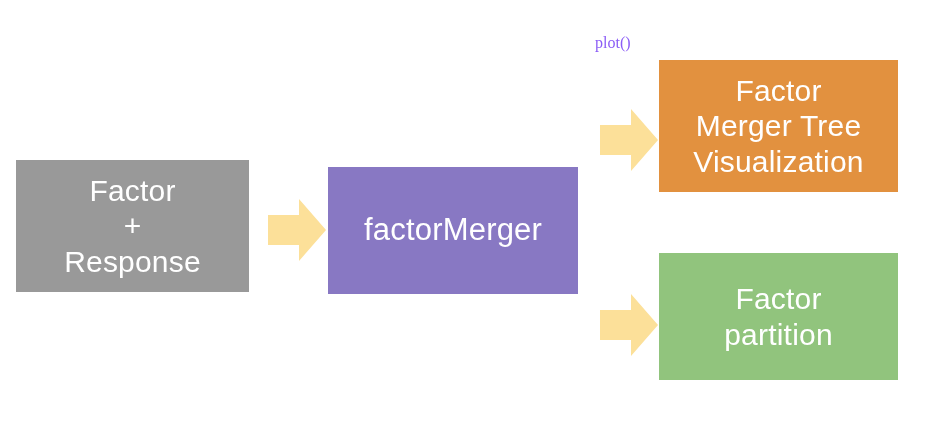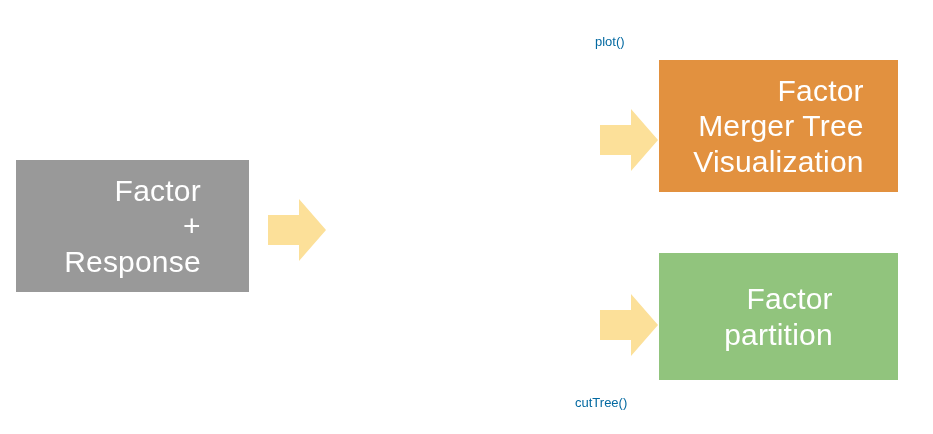--- a/index.html
+++ b/index.html
@@ -16,21 +16,21 @@
     width: 933px;
     height: 434px;
     background: #ffffff;
     overflow: hidden;
   }
   .box {
     position: absolute;
     display: flex;
     align-items: center;
     justify-content: center;
-    text-align: right;
+    text-align: center;
     color: #ffffff;
     font-family: "Liberation Sans", sans-serif;
     font-weight: 400;
     line-height: 1.18;
     letter-spacing: 0.2px;
     box-sizing: border-box;
     padding: 2px 18px;
     white-space: pre-line;
   }
   #box-factor-response {
@@ -60,23 +60,23 @@
   #box-factor-partition {
     left: 659px;
     top: 253px;
     width: 239px;
     height: 127px;
     background: #91c47d;
     font-size: 30px;
   }
   .code-label {
     position: absolute;
-    font-family: Liberation Sans, sans-serif;
-    font-size: 13px;
-    color: #0369a1;
+    font-family: Liberation Serif, serif;
+    font-size: 16px;
+    color: #8b5cf6;
     white-space: nowrap;
   }
   #label-mergefactors {
     left: 212px;
     top: 118px;
   }
   #label-plot {
     left: 595px;
     top: 34px;
   }
@@ -116,20 +116,21 @@
 +
 Response</div>
 
   <div class="arrow" id="arrow-to-factormerger">
     <svg viewBox="0 0 58 62" preserveAspectRatio="none" aria-hidden="true">
       <polygon points="0,16 31,16 31,0 58,31 31,62 31,46 0,46" fill="#fce099"></polygon>
     </svg>
   </div>
 
 
+  <div class="box" id="box-factormerger">factorMerger</div>
 
   <div class="code-label" id="label-plot">plot()</div>
 
   <div class="arrow" id="arrow-to-visualization">
     <svg viewBox="0 0 58 62" preserveAspectRatio="none" aria-hidden="true">
       <polygon points="0,16 31,16 31,0 58,31 31,62 31,46 0,46" fill="#fce099"></polygon>
     </svg>
   </div>
 
   <div class="box" id="box-merger-tree-visualization">Factor
@@ -138,15 +139,14 @@
 
   <div class="arrow" id="arrow-to-partition">
     <svg viewBox="0 0 58 62" preserveAspectRatio="none" aria-hidden="true">
       <polygon points="0,16 31,16 31,0 58,31 31,62 31,46 0,46" fill="#fce099"></polygon>
     </svg>
   </div>
 
   <div class="box" id="box-factor-partition">Factor
 partition</div>
 
-  <div class="code-label" id="label-cuttree">cutTree()</div>
 
 </div>
 
 </body></html>

